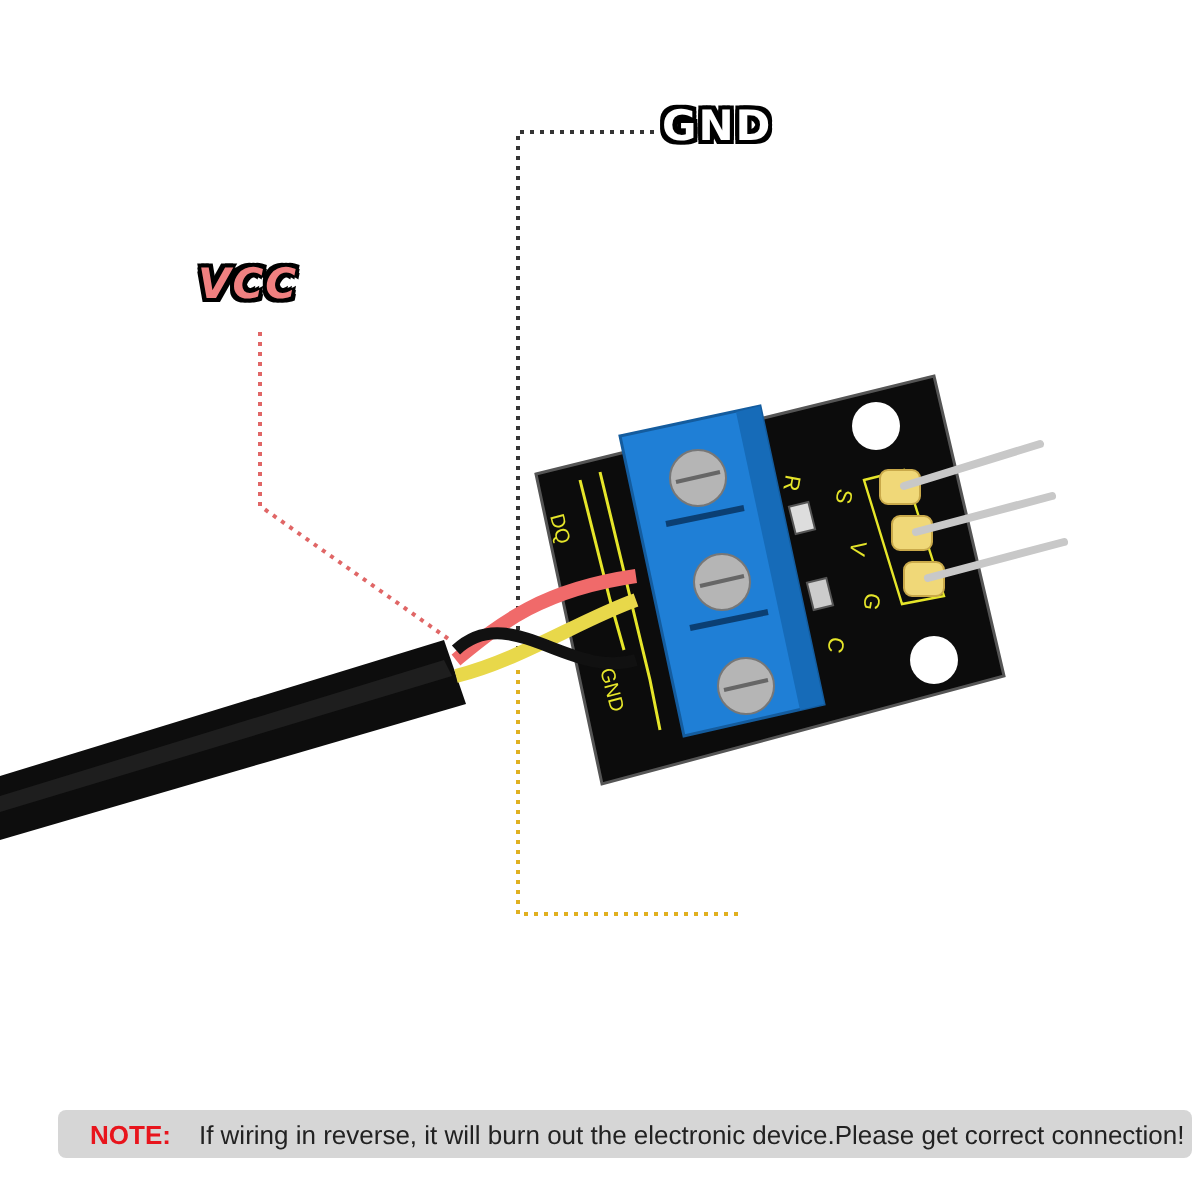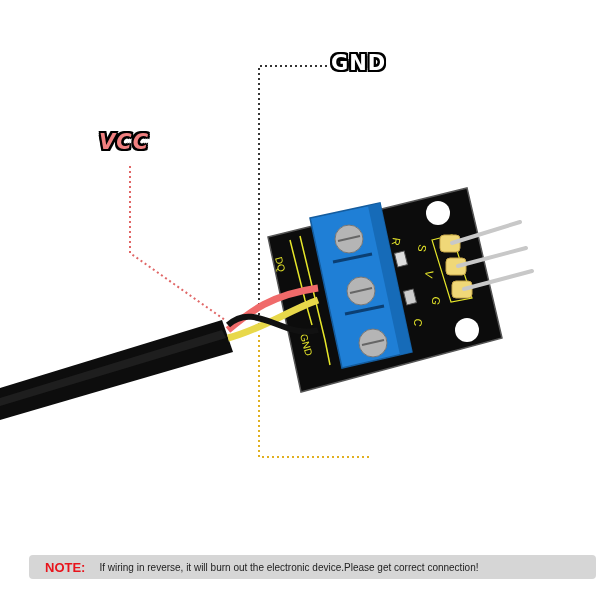--- a/index.html
+++ b/index.html
@@ -19,21 +19,21 @@
   .label-vcc { left: 99px; top: 130px; color: #f08080;
     text-shadow: -2px -2px 0 #000, 2px -2px 0 #000, -2px 2px 0 #000, 2px 2px 0 #000, 0 -2px 0 #000, 0 2px 0 #000, -2px 0 0 #000, 2px 0 0 #000; font-style: italic; }
   .label-signal { left: 394px; top: 446px; color: #f5f000;
     text-shadow: -2px -2px 0 #000, 2px -2px 0 #000, -2px 2px 0 #000, 2px 2px 0 #000, 0 -2px 0 #000, 0 2px 0 #000, -2px 0 0 #000, 2px 0 0 #000; }
   .note-bar {
     position: absolute; left: 29px; top: 539px; width: 567px; height: 24px;
     background: #d6d6d6; border-radius: 4px;
     display: flex; align-items: center; margin-top: 16px;
   }
   .note-label { color: #e8141c; font-weight: bold; font-size: 13px; margin-left: 16px; margin-right: 14px; }
-  .note-text { color: #222; font-size: 10px; }
+  .note-text { color: #222; font-size: 13px; }
   svg text { font-family: "Liberation Sans", sans-serif; }
 </style>
 </head>
 <body>
 
 <div class="scene">
   <svg width="600" height="600" viewBox="0 0 600 600">
 
     <polyline points="327,66 259,66 259,325" fill="none" stroke="#333" stroke-width="2" stroke-dasharray="2,3"></polyline>
 

